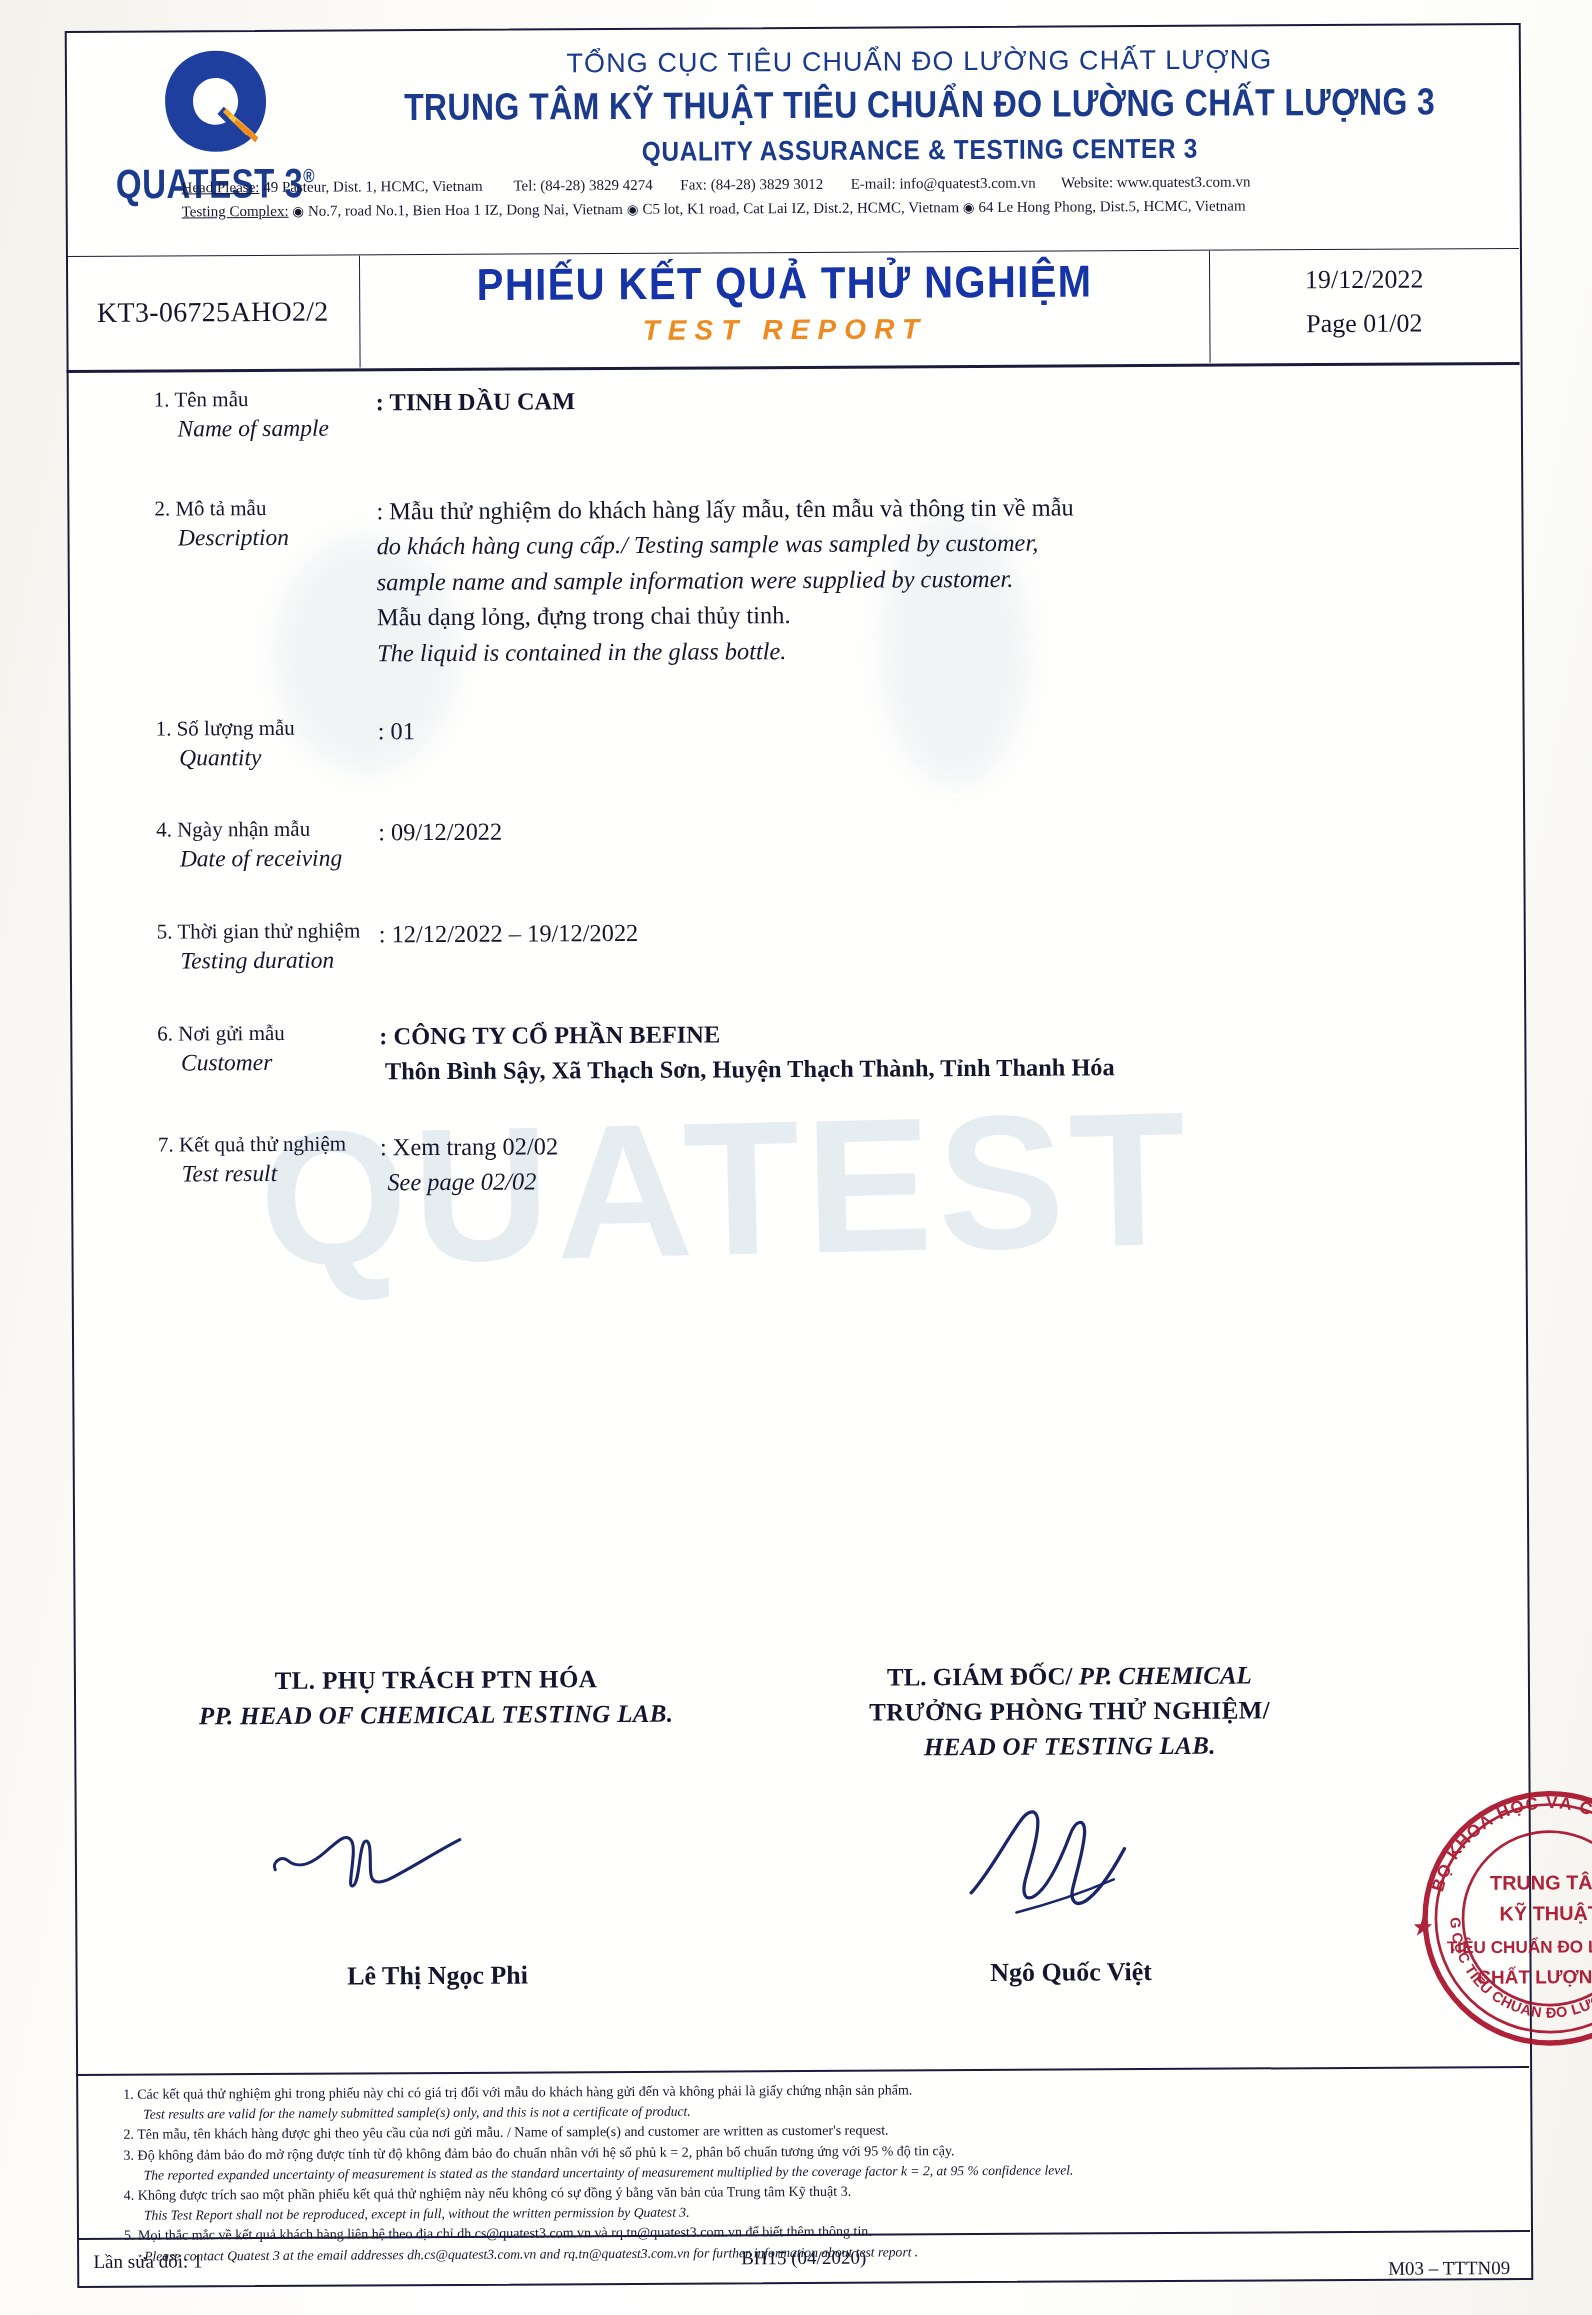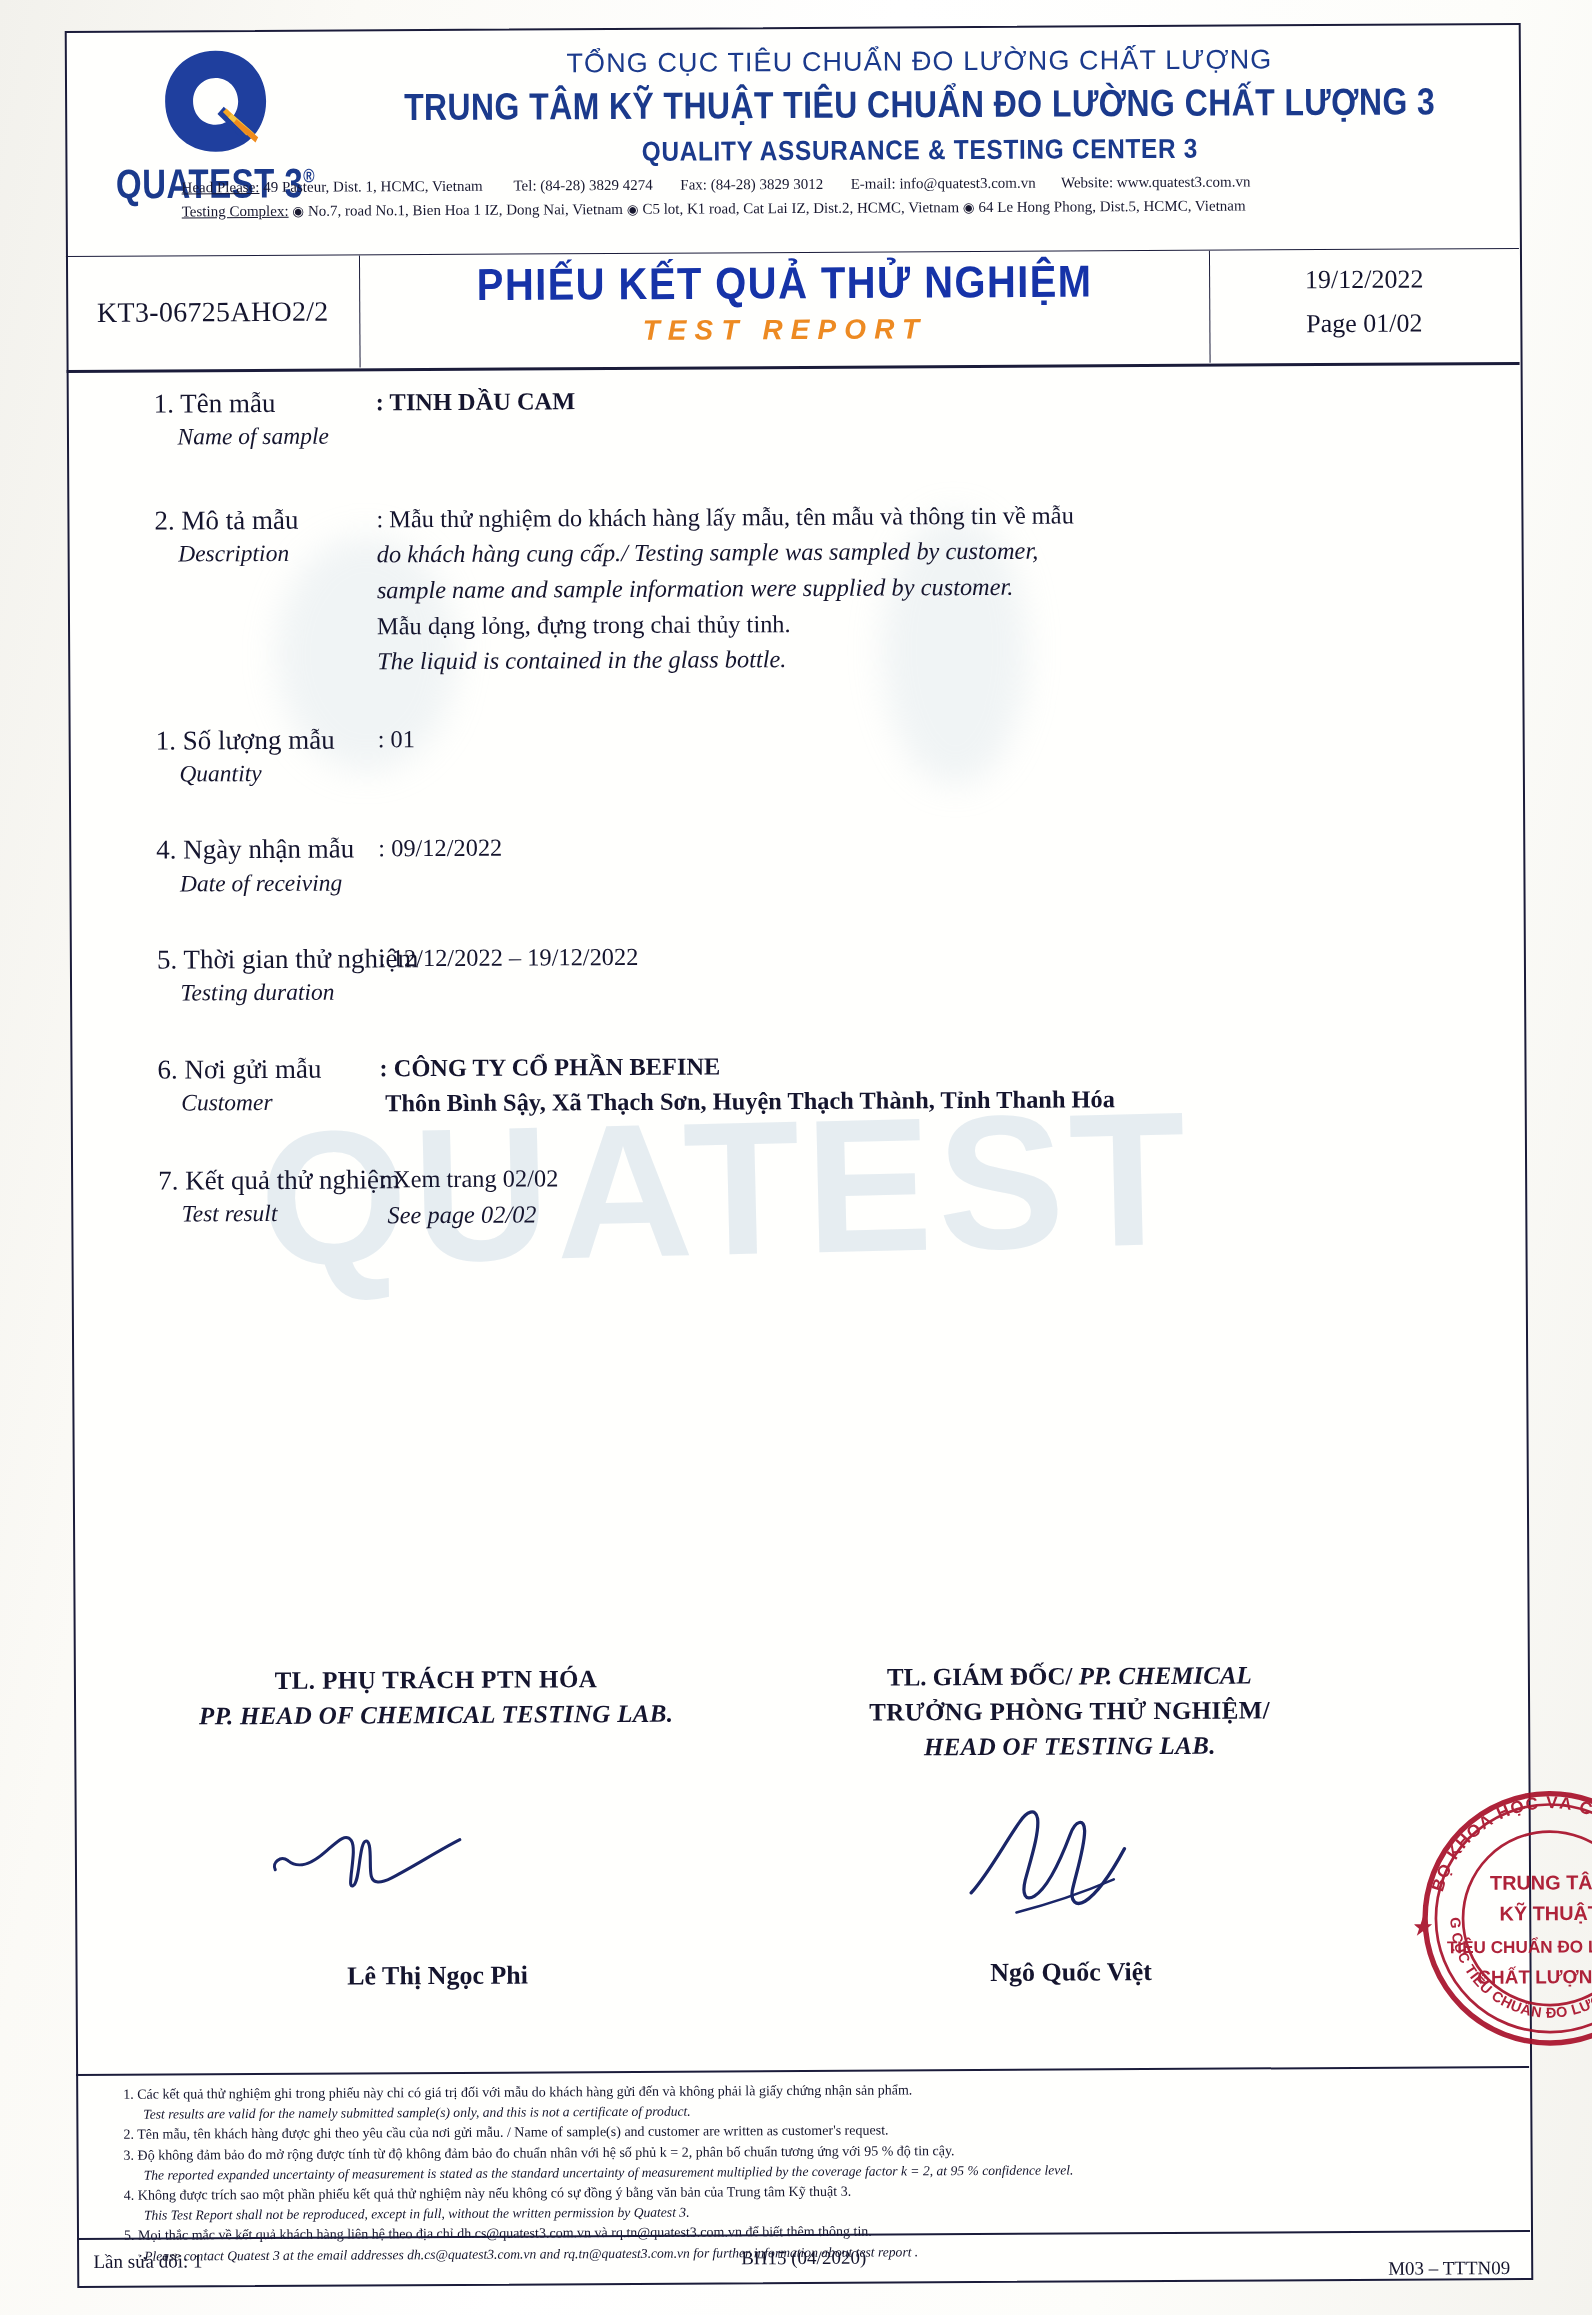--- a/index.html
+++ b/index.html
@@ -229,21 +229,21 @@
     display: flex;
     align-items: flex-start;
   }
   .f-label {
     width: 271px;
     flex: 0 0 271px;
     padding-left: 87px;
     box-sizing: border-box;
   }
   .f-vn {
-    font-size: 27px;
+    font-size: 21px;
     color: #15152e;
     white-space: nowrap;
     line-height: 1.34;
   }
   .f-en {
     font-size: 23.5px;
     font-style: italic;
     color: #15152e;
     padding-left: 23.5px;
     line-height: 1.34;

